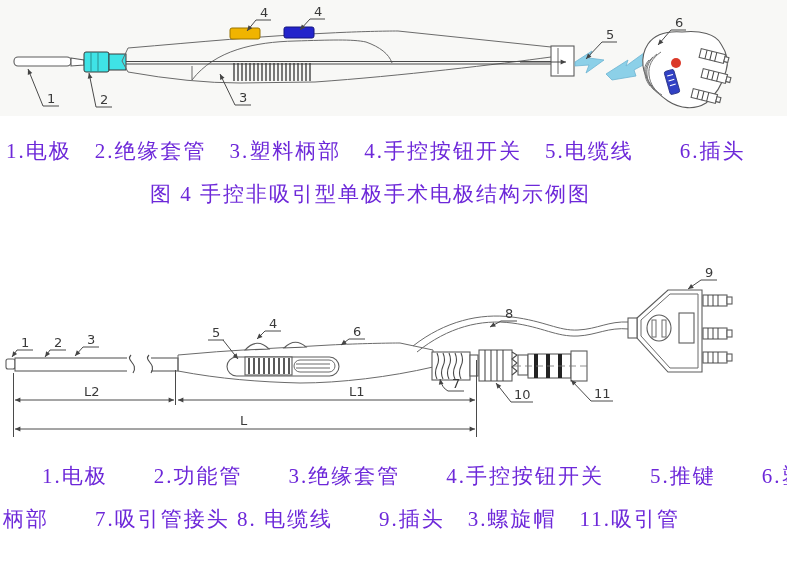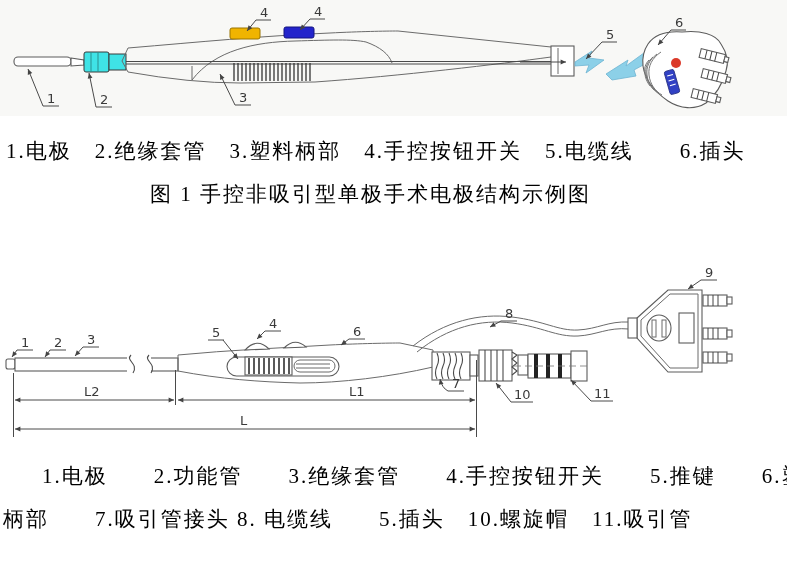--- a/index.html
+++ b/index.html
@@ -1,21 +1,21 @@
 <!DOCTYPE html>
 <html><head>
 <meta charset="utf-8">
 <style>
   html,body{margin:0;padding:0;background:#ffffff;}
   .page{
     position:relative;width:787px;height:583px;background:#ffffff;overflow:hidden;
     font-family:"Liberation Serif","DejaVu Serif",serif;color:#1a1a1a;
   }
   .fig{position:absolute;left:0;}
-  .txt{position:absolute;white-space:nowrap;font-size:21px;letter-spacing:2px;line-height:24px;color:#000000;}
+  .txt{position:absolute;white-space:nowrap;font-size:21px;letter-spacing:2px;line-height:24px;color:#6d28d9;}
   svg text{font-family:"DejaVu Sans","Liberation Sans",sans-serif;font-size:13px;fill:#3a3a3a;}
   svg .thin{stroke:#6b6b6b;stroke-width:1;fill:none;}
   svg .med{stroke:#4a4a4a;stroke-width:1.1;fill:none;}
   svg .part{stroke:#5c5c5c;stroke-width:1.1;fill:#ffffff;}
   svg .leader{stroke:#4a4a4a;stroke-width:1;fill:none;}
   svg .bar{stroke:#4a4a4a;stroke-width:1;}
   svg .dim{stroke:#4a4a4a;stroke-width:1;fill:none;}
 </style>
 </head>
 <body>
@@ -155,21 +155,21 @@
       <line class="bar" x1="602" y1="42" x2="617" y2="42"></line>
       <text x="606" y="39">5</text>
 
       <path class="leader" d="M671,30 L658,45" marker-end="url(#arr1)"></path>
       <line class="bar" x1="671" y1="30" x2="686" y2="30"></line>
       <text x="675" y="27">6</text>
     </g>
   </svg>
 
   <div class="txt" style="left:6px;top:139px;">1.电极　2.绝缘套管　3.塑料柄部　4.手控按钮开关　5.电缆线　　6.插头</div>
-  <div class="txt" style="left:150px;top:182px;">图 1 手控非吸引型单极手术电极结构示例图</div>
+  <div class="txt" style="left:150px;top:182px;">图 4 手控非吸引型单极手术电极结构示例图</div>
 
   <svg class="fig" style="top:255px" width="787" height="190" viewBox="0 0 787 190">
     <defs>
       <marker id="arr2" viewBox="0 0 10 10" refX="9" refY="5" markerWidth="8" markerHeight="6" orient="auto-start-reverse">
         <path d="M0,1 L9,5 L0,9 z" fill="#444"></path>
       </marker>
     </defs>
 
     <g>
       <rect class="part" x="6" y="104" width="9" height="10" rx="2"></rect>
@@ -324,15 +324,15 @@
       <line class="bar" x1="511" y1="147" x2="533" y2="147"></line>
       <text x="514" y="144">10</text>
 
       <path class="leader" d="M591,146 L571,125" marker-end="url(#arr2)"></path>
       <line class="bar" x1="591" y1="146" x2="613" y2="146"></line>
       <text x="594" y="143">11</text>
     </g>
   </svg>
 
   <div class="txt" style="left:42px;top:464px;">1.电极　　2.功能管　　3.绝缘套管　　4.手控按钮开关　　5.推键　　6.塑料</div>
-  <div class="txt" style="left:3px;top:507px;">柄部　　7.吸引管接头 8. 电缆线　　5.插头　10.螺旋帽　11.吸引管</div>
+  <div class="txt" style="left:3px;top:507px;">柄部　　7.吸引管接头 8. 电缆线　　9.插头　3.螺旋帽　11.吸引管</div>
 
 </div>
 
 </body></html>

